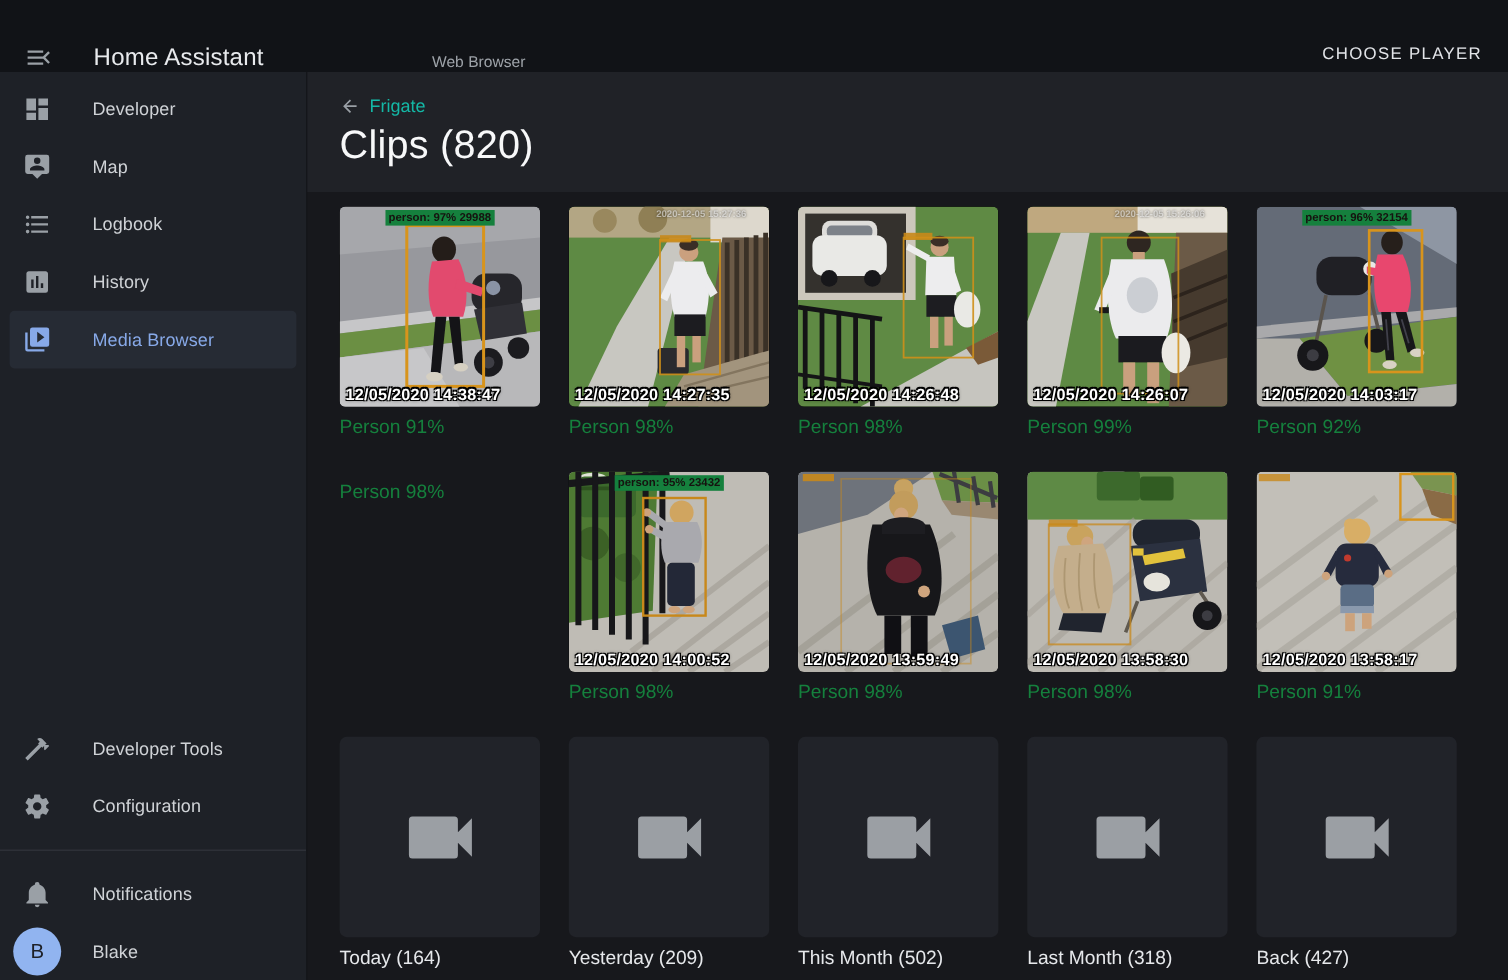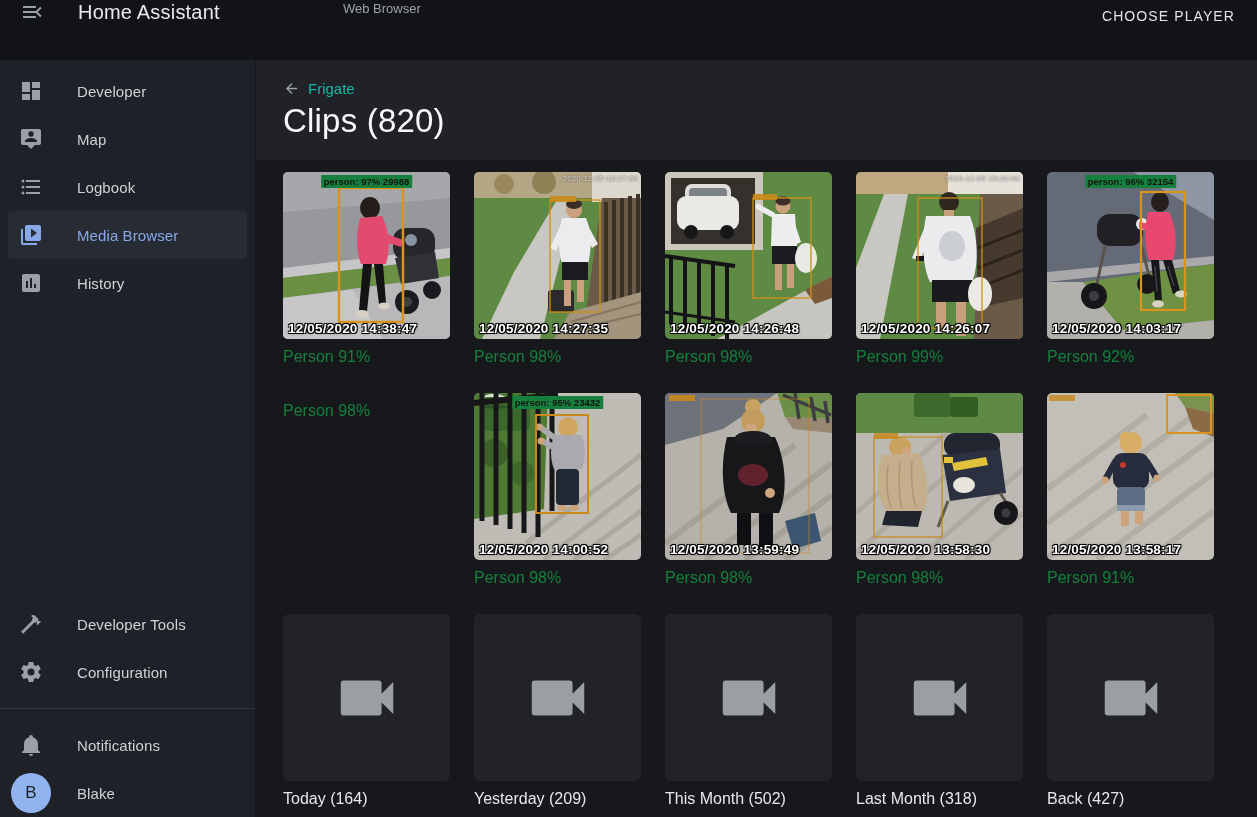--- a/index.html
+++ b/index.html
@@ -2,22 +2,22 @@
 <html><head>
 <meta charset="utf-8">
 <style>
   * { margin:0; padding:0; box-sizing:border-box; }
   html,body { width:1257px; height:817px; overflow:hidden; background:#111317;
               font-family:"Liberation Sans","DejaVu Sans",sans-serif; }
   .app { width:1257px; height:817px; display:grid;
          grid-template-rows:60px 757px; grid-template-columns:256px 1001px; }
 
   
-  .topbar { grid-row:1; grid-column:1/3; background:#111317; display:flex; align-items:flex-start;
-            position:relative; z-index:5; }
+  .topbar { grid-row:1; grid-column:1/3; background:#111317; display:flex; align-items:flex-end;
+            position:relative; z-index:5;gap:17px; }
   .topbar-left { flex:0 0 256px; display:flex; align-items:center; padding-left:20px; }
   .menu-btn { width:24px; height:24px; background:none; border:none; color:#9aa0a6; cursor:pointer; padding:0; }
   .menu-btn svg { display:block; width:24px; height:24px; }
   .app-title { margin-left:34px; font-size:20px; color:#e8eaed; letter-spacing:.2px; white-space:nowrap; }
   .panel-head { margin-left:87px; display:flex; flex-direction:column; justify-content:center; }
   .panel-title { font-size:20px; line-height:24px; color:#ffffff; font-weight:400; }
   .panel-sub { font-size:13px; line-height:17px; color:#9ea3a9; }
   .choose-btn { margin-left:auto; margin-right:14px; background:none; border:none; cursor:pointer;
                 color:#e2e4e8; font-size:14px; font-weight:500; letter-spacing:1.1px;
                 font-family:inherit; padding:8px; }
@@ -51,21 +51,21 @@
   .grid { flex:1; padding:12px 27px 0; display:grid; grid-template-columns:repeat(5,167px);
           column-gap:24px; row-gap:26px; align-content:start; overflow:hidden; }
   .card { cursor:pointer; width:167px; }
   .thumb { width:167px; height:167px; border-radius:5px; overflow:hidden; position:relative; background:#000; }
   .thumb svg { display:block; width:100%; height:100%; }
   .ts { position:absolute; left:5px; bottom:3px; color:#fff; font-weight:700; font-size:13.5px;
         letter-spacing:.2px; white-space:nowrap;
         text-shadow:-1px -1px 0 #000,1px -1px 0 #000,-1px 1px 0 #000,1px 1px 0 #000,0 0 3px rgba(0,0,0,.8); }
   .det { position:absolute; top:3px; left:50%; transform:translateX(-50%); background:#15803d;
          color:#161310; font-size:9.5px; font-weight:700; line-height:13px; padding:0 3px; white-space:nowrap; }
-  .osd { position:absolute; top:2px; right:3px; color:rgba(255,255,255,.55); font-size:8px;
+  .osd { position:absolute; top:2px; right:19px; color:rgba(255,255,255,.55); font-size:8px;
          font-weight:600; white-space:nowrap; text-shadow:0 0 2px rgba(0,0,0,.6); }
   .caption { margin-top:8px; font-size:16px; line-height:20px; color:#15803d; white-space:nowrap; }
   .tile { width:167px; height:167px; border-radius:6px; background:#212329;
           display:flex; align-items:center; justify-content:center; }
   .tile svg { width:70px; height:70px; color:#9b9fa4; display:block; }
   .folder-caption { color:#e6e8eb; }
 </style>
 </head>
 <body>
 
@@ -104,35 +104,35 @@
       <span class="s-label">Map</span>
     </div>
     <div class="side-item">
       <span class="s-icon">
         <svg viewBox="0 0 24 24" fill="currentColor">
             <path d="M7,5H21V7H7V5M7,13V11H21V13H7M4,4.5A1.5,1.5 0 0,1 5.5,6A1.5,1.5 0 0,1 4,7.5A1.5,1.5 0 0,1 2.5,6A1.5,1.5 0 0,1 4,4.5M4,10.5A1.5,1.5 0 0,1 5.5,12A1.5,1.5 0 0,1 4,13.5A1.5,1.5 0 0,1 2.5,12A1.5,1.5 0 0,1 4,10.5M7,19V17H21V19H7M4,16.5A1.5,1.5 0 0,1 5.5,18A1.5,1.5 0 0,1 4,19.5A1.5,1.5 0 0,1 2.5,18A1.5,1.5 0 0,1 4,16.5Z"></path>
           </svg>
       </span>
       <span class="s-label">Logbook</span>
     </div>
+    <div class="side-item">
+      <span class="s-icon">
+        <svg viewBox="0 0 24 24" fill="currentColor">
+            <path fill-rule="evenodd" d="M19,3H5C3.89,3 3,3.89 3,5V19A2,2 0 0,0 5,21H19A2,2 0 0,0 21,19V5C21,3.89 20.1,3 19,3M9,17H7V10H9V17M13,17H11V7H13V17M17,17H15V13H17V17Z"></path>
+          </svg>
+      </span>
+      <span class="s-label">History</span>
+    </div>
     <div class="side-item selected">
       <span class="s-icon">
         <svg viewBox="0 0 24 24" fill="currentColor">
             <path fill-rule="evenodd" d="M4,6H2V20A2,2 0 0,0 4,22H18V20H4V6M20,2H8A2,2 0 0,0 6,4V16A2,2 0 0,0 8,18H20A2,2 0 0,0 22,16V4A2,2 0 0,0 20,2M12,14.5V5.5L18,10L12,14.5Z"></path>
           </svg>
       </span>
       <span class="s-label">Media Browser</span>
-    </div>
-    <div class="side-item">
-      <span class="s-icon">
-        <svg viewBox="0 0 24 24" fill="currentColor">
-            <path fill-rule="evenodd" d="M19,3H5C3.89,3 3,3.89 3,5V19A2,2 0 0,0 5,21H19A2,2 0 0,0 21,19V5C21,3.89 20.1,3 19,3M9,17H7V10H9V17M13,17H11V7H13V17M17,17H15V13H17V17Z"></path>
-          </svg>
-      </span>
-      <span class="s-label">History</span>
     </div>
 
     <div class="side-spacer"></div>
 
     <div class="side-item">
       <span class="s-icon">
         <svg viewBox="0 0 24 24" fill="currentColor">
             <path d="M2,19.63L13.43,8.2L12.72,7.5L14.14,6.07L12,3.89C13.2,2.7 15.09,2.7 16.27,3.89L19.87,7.5L18.45,8.91H21.29L22,9.62L18.45,13.21L17.74,12.5V9.62L16.27,11.04L15.56,10.33L4.13,21.76L2,19.63Z"></path>
           </svg>
       </span>

